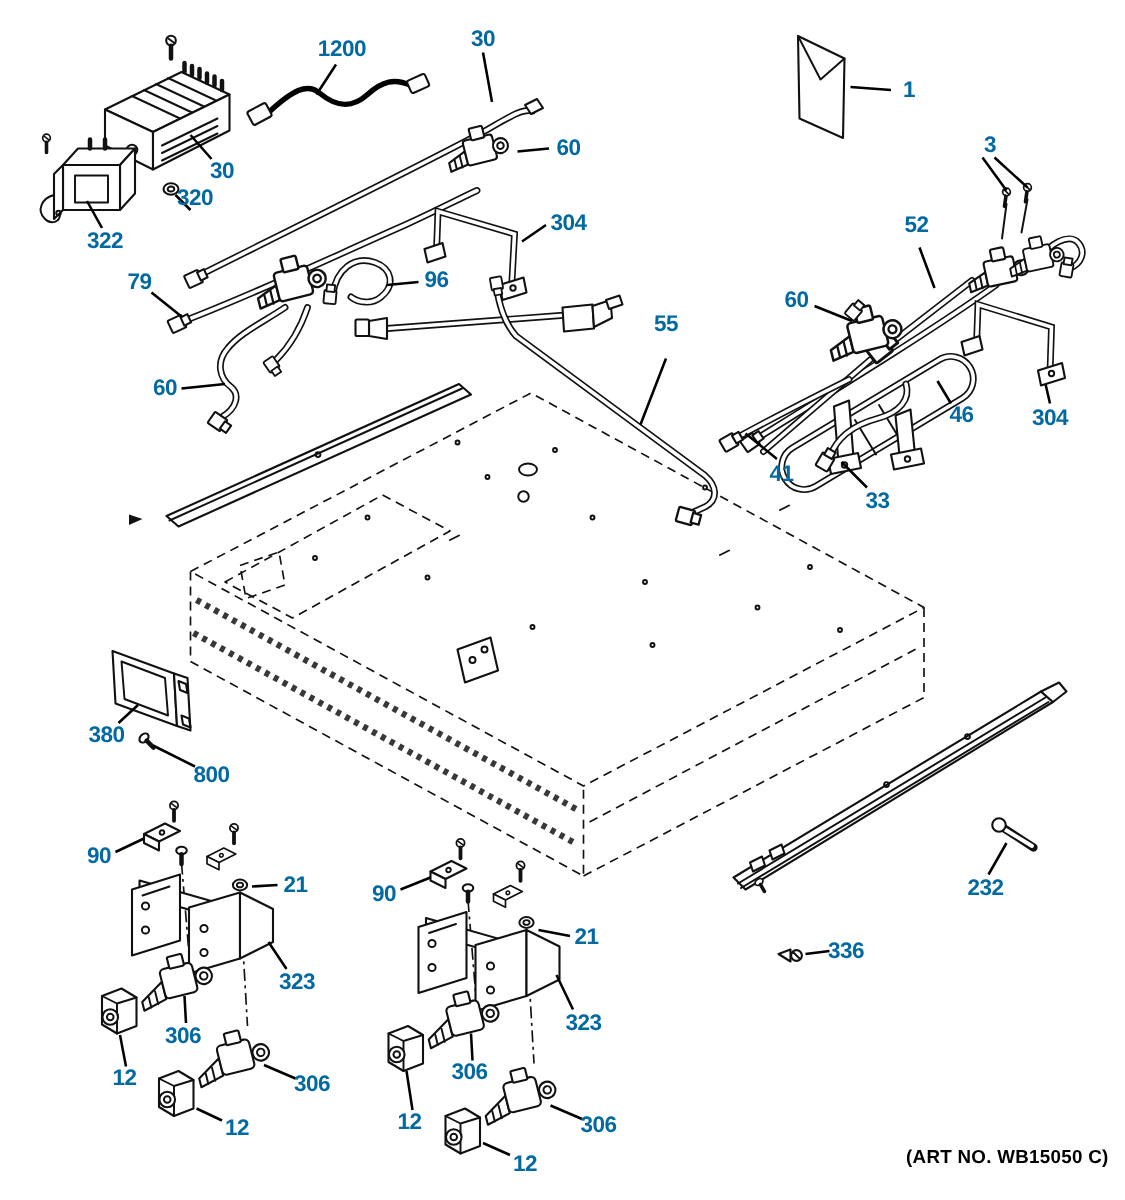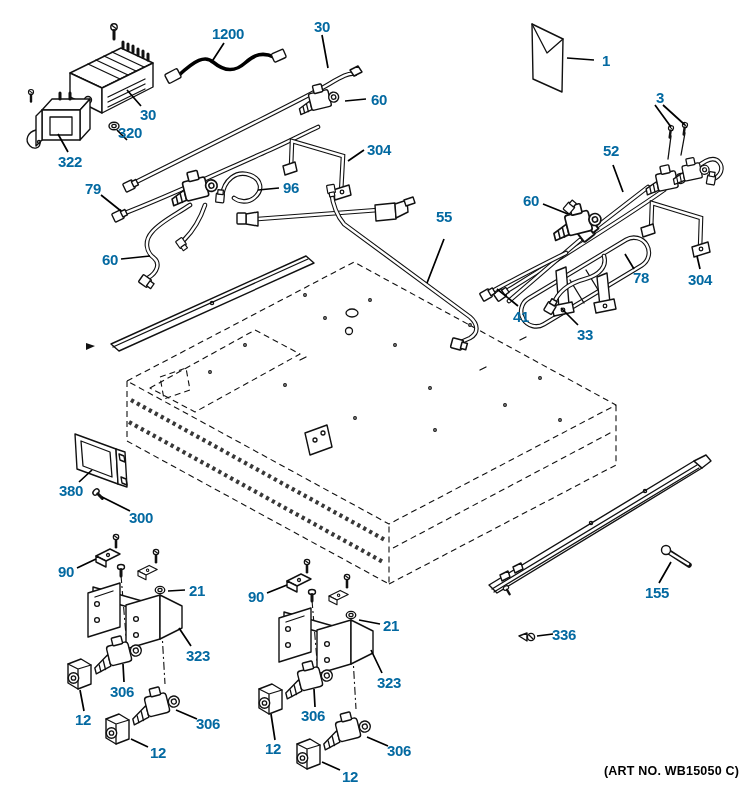--- a/index.html
+++ b/index.html
@@ -357,37 +357,37 @@
 <div class="lbl" style="left:130px;top:132px">320</div>
 <div class="lbl" style="left:379px;top:99px">60</div>
 <div class="lbl" style="left:70px;top:161px">322</div>
 <div class="lbl" style="left:379px;top:149px">304</div>
 <div class="lbl" style="left:611px;top:150px">52</div>
 <div class="lbl" style="left:93px;top:188px">79</div>
 <div class="lbl" style="left:291px;top:187px">96</div>
 <div class="lbl" style="left:531px;top:200px">60</div>
 <div class="lbl" style="left:444px;top:216px">55</div>
 <div class="lbl" style="left:110px;top:259px">60</div>
-<div class="lbl" style="left:641px;top:277px">78</div>
+<div class="lbl" style="left:641px;top:277px">46</div>
 <div class="lbl" style="left:700px;top:279px">304</div>
 <div class="lbl" style="left:521px;top:316px">41</div>
 <div class="lbl" style="left:585px;top:334px">33</div>
 <div class="lbl" style="left:71px;top:490px">380</div>
-<div class="lbl" style="left:141px;top:517px">300</div>
+<div class="lbl" style="left:141px;top:517px">800</div>
 <div class="lbl" style="left:66px;top:571px">90</div>
 <div class="lbl" style="left:197px;top:590px">21</div>
 <div class="lbl" style="left:198px;top:655px">323</div>
 <div class="lbl" style="left:122px;top:691px">306</div>
 <div class="lbl" style="left:83px;top:719px">12</div>
 <div class="lbl" style="left:208px;top:723px">306</div>
 <div class="lbl" style="left:158px;top:752px">12</div>
 <div class="lbl" style="left:256px;top:596px">90</div>
 <div class="lbl" style="left:391px;top:625px">21</div>
 <div class="lbl" style="left:389px;top:682px">323</div>
 <div class="lbl" style="left:313px;top:715px">306</div>
 <div class="lbl" style="left:273px;top:748px">12</div>
 <div class="lbl" style="left:399px;top:750px">306</div>
 <div class="lbl" style="left:350px;top:776px">12</div>
-<div class="lbl" style="left:657px;top:592px">155</div>
+<div class="lbl" style="left:657px;top:592px">232</div>
 <div class="lbl" style="left:564px;top:634px">336</div>
 
 <div class="artno">(ART NO. WB15050 C)</div>
 </div>
 
 </body></html>

